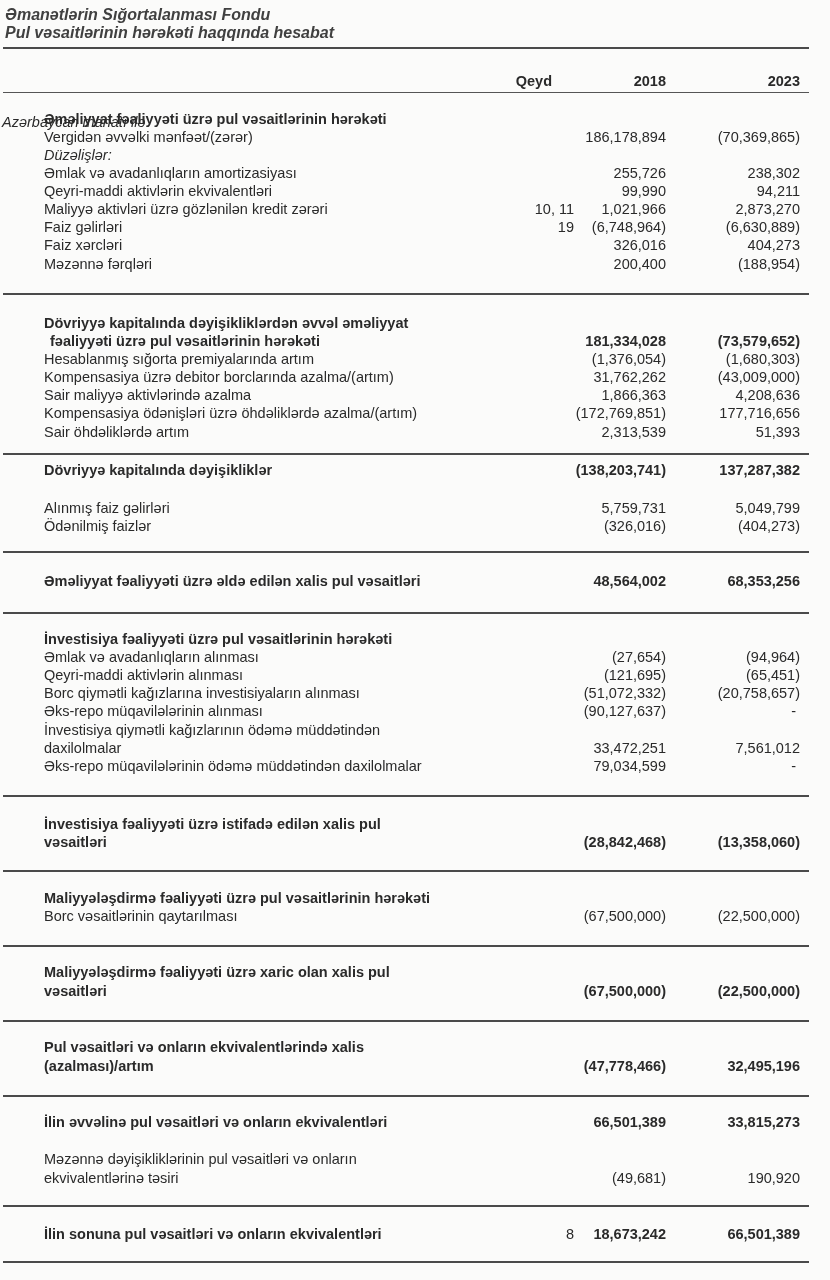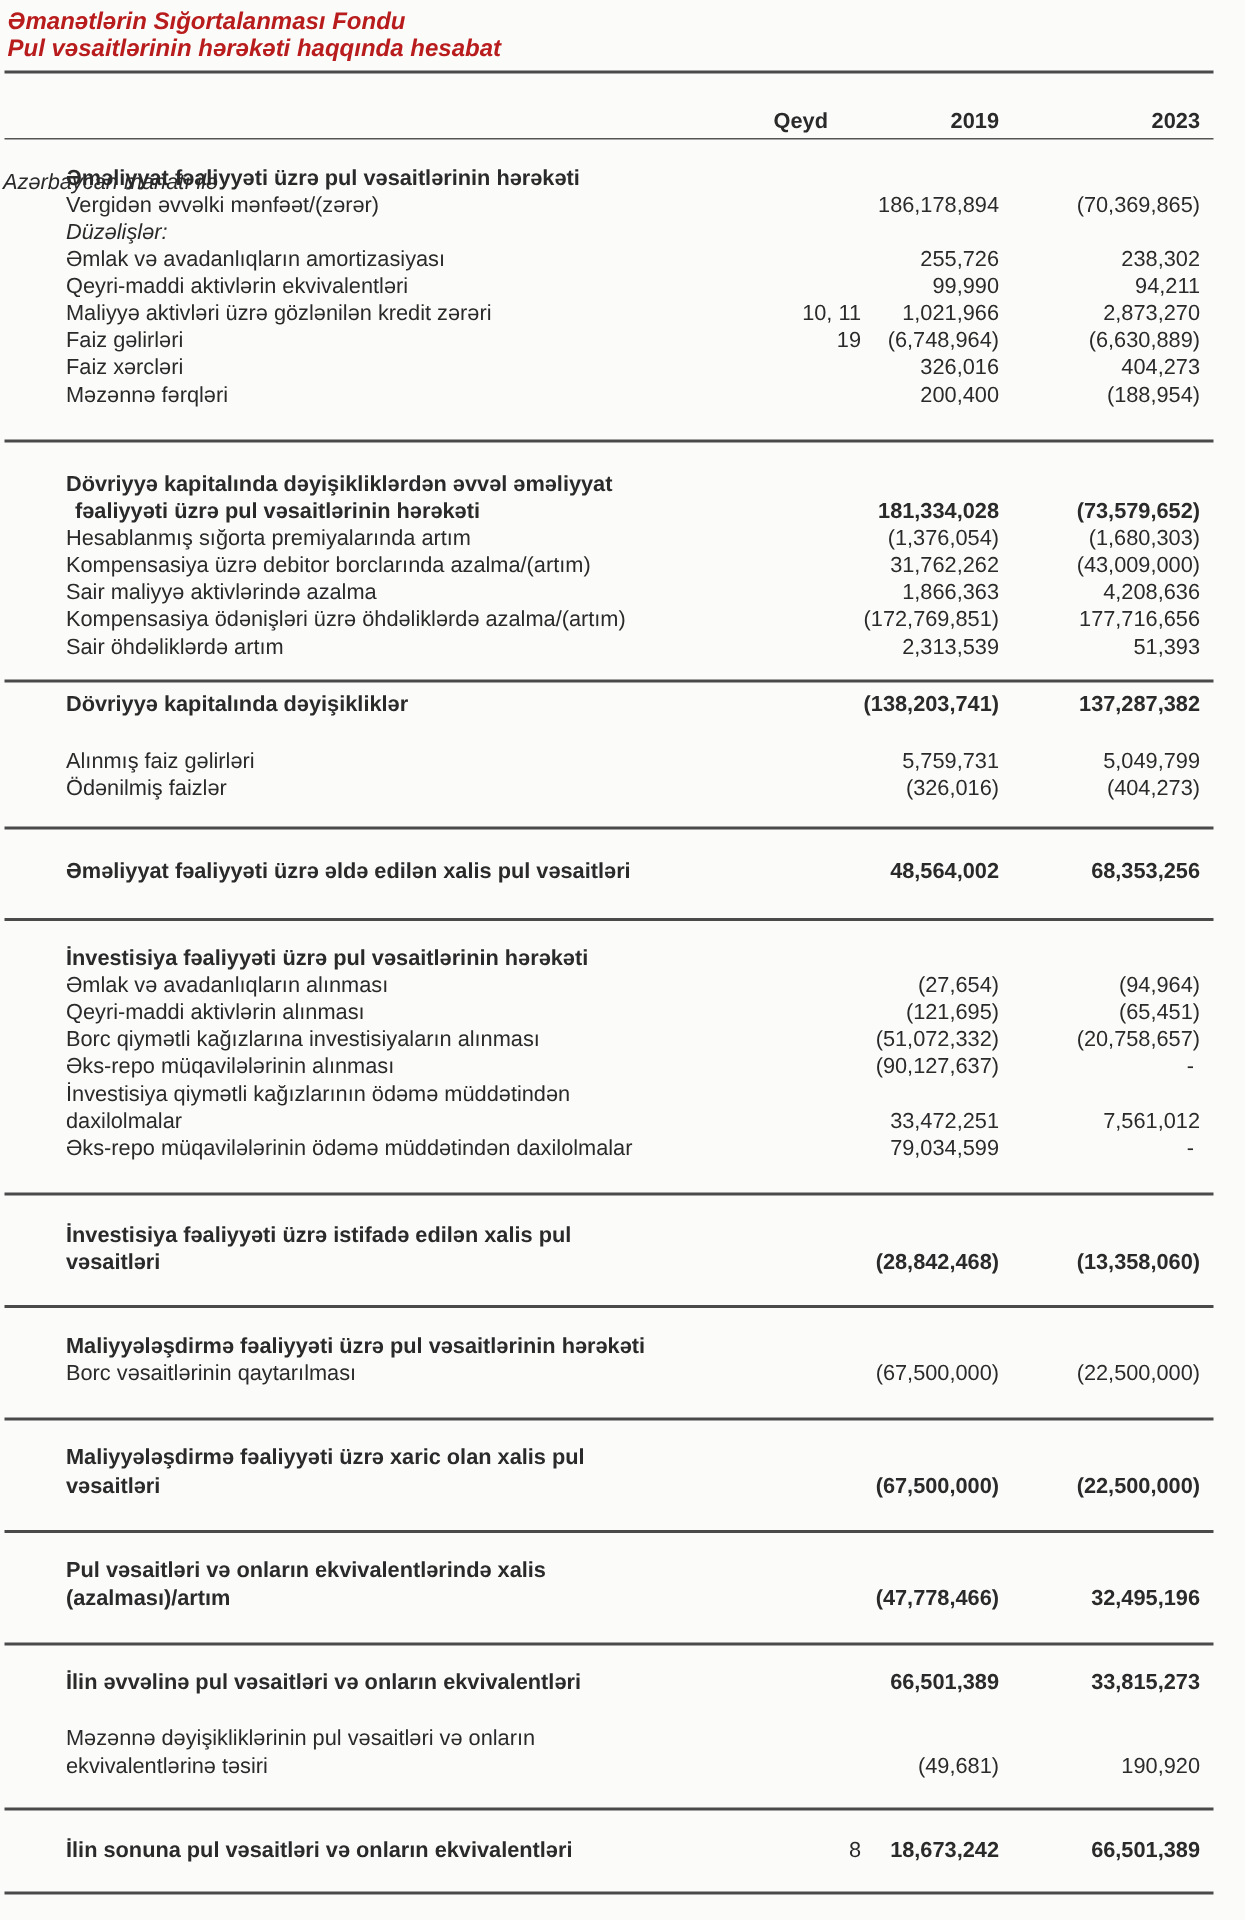--- a/index.html
+++ b/index.html
@@ -6,21 +6,21 @@
   body {
     width: 830px; height: 1280px; overflow: hidden;
     background: #fbfbfa;
     font-family: "Liberation Sans", sans-serif;
     color: #2a2a2a;
     position: relative;
   }
   .title {
     position: absolute; left: 5px; top: 6px;
     font-style: italic; font-weight: bold; font-size: 16px; line-height: 18px;
-    color: #b91c1c;
+    color: #404040;
   }
   .rule {
     position: absolute; left: 3px; width: 806px; height: 2px;
     background: #4a4a4a;
   }
   .rule.thin { height: 1px; background: #555; }
   .hdr {
     position: absolute; top: 73px; font-size: 14.5px; line-height: 17px;
   }
   .hdr.unit { left: 2px; font-style: italic; margin-top: 41px; }
@@ -41,21 +41,21 @@
 
 <div>
   <div class="title">Əmanətlərin Sığortalanması Fondu</div>
   <div class="title" style="top:24px">Pul vəsaitlərinin hərəkəti haqqında hesabat</div>
 </div>
 
 <div class="rule" style="top:47px"></div>
 
 <div class="hdr unit">Azərbaycan manatı ilə</div>
 <div class="hdr col" style="left:482px;width:70px;text-align:right">Qeyd</div>
-<div class="hdr col" style="right:164px">2019</div>
+<div class="hdr col" style="right:164px">2018</div>
 <div class="hdr col" style="right:30px">2023</div>
 <div class="rule thin" style="top:92px"></div>
 
 <div id="rows">
     <div class="row" style="top: 110px;">
       <span class="lbl bold">Əməliyyat fəaliyyəti üzrə pul vəsaitlərinin hərəkəti</span>
       <span class="note"></span>
       <span class="v1"></span>
       <span class="v2"></span>
     </div>

